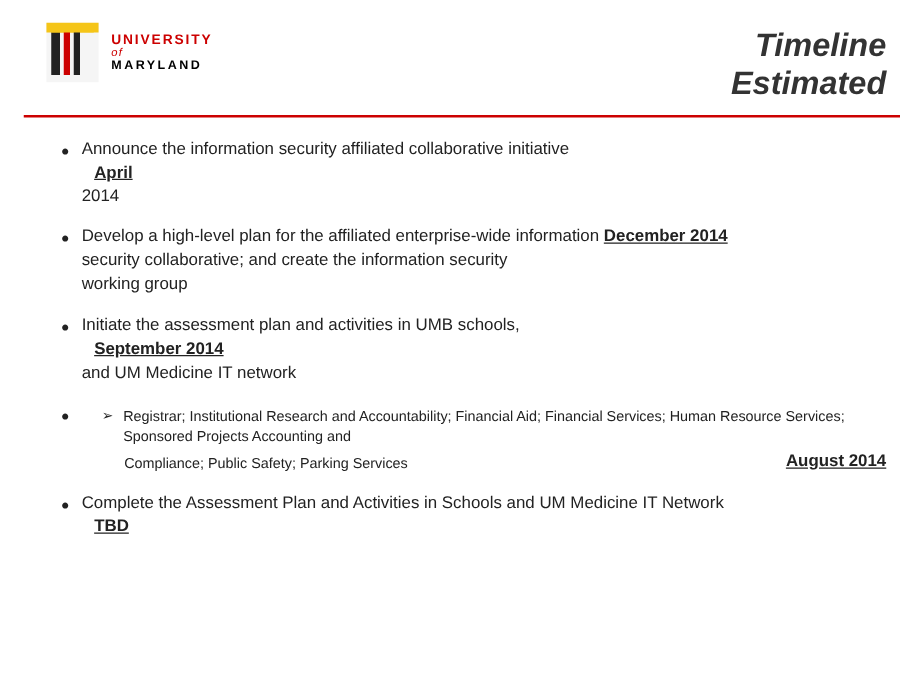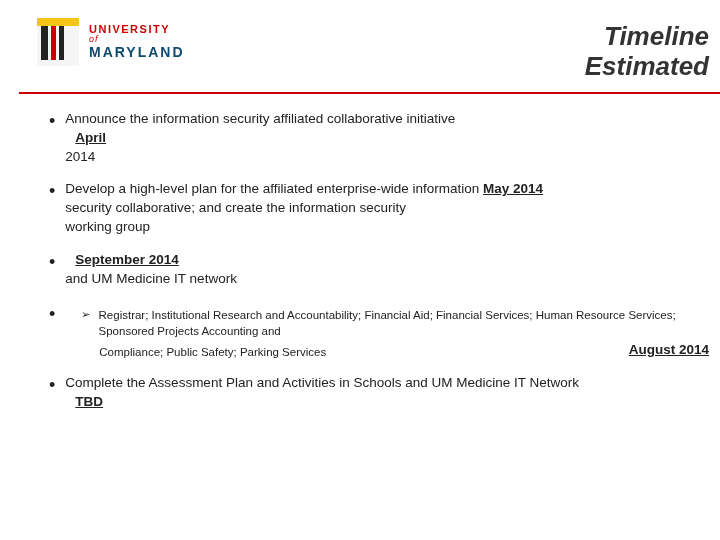--- a/index.html
+++ b/index.html
@@ -56,23 +56,23 @@
     }
 
     .logo-of {
       font-size: 9px;
       font-style: italic;
       color: #cc0000;
       letter-spacing: 1px;
     }
 
     .logo-maryland {
-      font-size: 14px;
-      font-weight: bold;
-      color: #0c4a6e;
+      font-size: 10px;
+      font-weight: bold;
+      color: #000000;
       letter-spacing: 2px;
       text-transform: uppercase;
     }
 
     .title-area {
       text-align: right;
       padding-top: 4px;
     }
 
     .main-title {
@@ -223,30 +223,31 @@
           <span class="bullet-text">Announce the information security affiliated collaborative initiative</span>
           <span class="date-label">April</span>
         </div>
         <div>2014</div>
       </div>
     </div>
 
     <div class="bullet-item">
       <span class="bullet-dot">•</span>
       <div class="bullet-content">
-        <span>Develop a high-level plan for the affiliated enterprise-wide information <span style="text-decoration:underline;font-weight:bold;">May 2014</span></span><br>
+        <span>Develop a high-level plan for the affiliated enterprise-wide information <span style="text-decoration:underline;font-weight:bold;">December 2014</span></span><br>
         <span>security collaborative;  and create the information security</span><br>
         <span>working group</span>
       </div>
     </div>
 
     <div class="bullet-item">
       <span class="bullet-dot">•</span>
       <div class="bullet-content">
         <div class="bullet-row">
+          <span class="bullet-text">Initiate the assessment plan and activities in UMB schools,</span>
           <span class="date-label">September 2014</span>
         </div>
         <div>and UM Medicine IT network</div>
       </div>
     </div>
 
     <div class="bullet-item">
       <span class="bullet-dot">•</span>
       <div class="bullet-content">
         <div class="sub-bullets">

